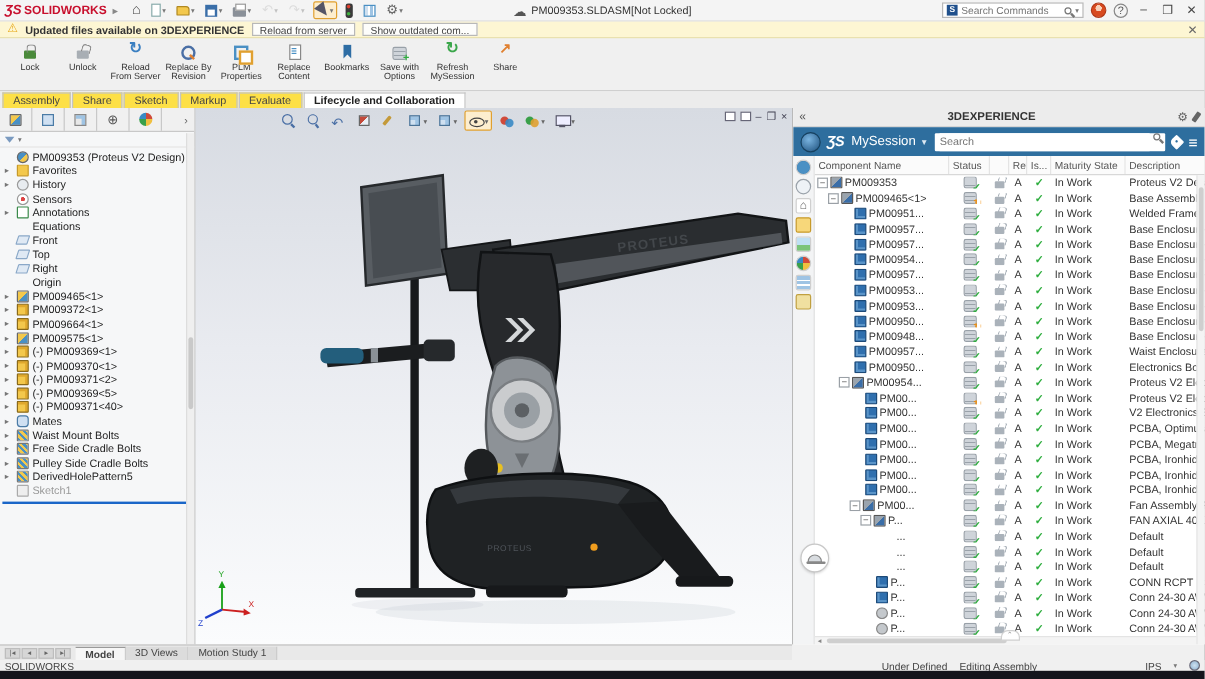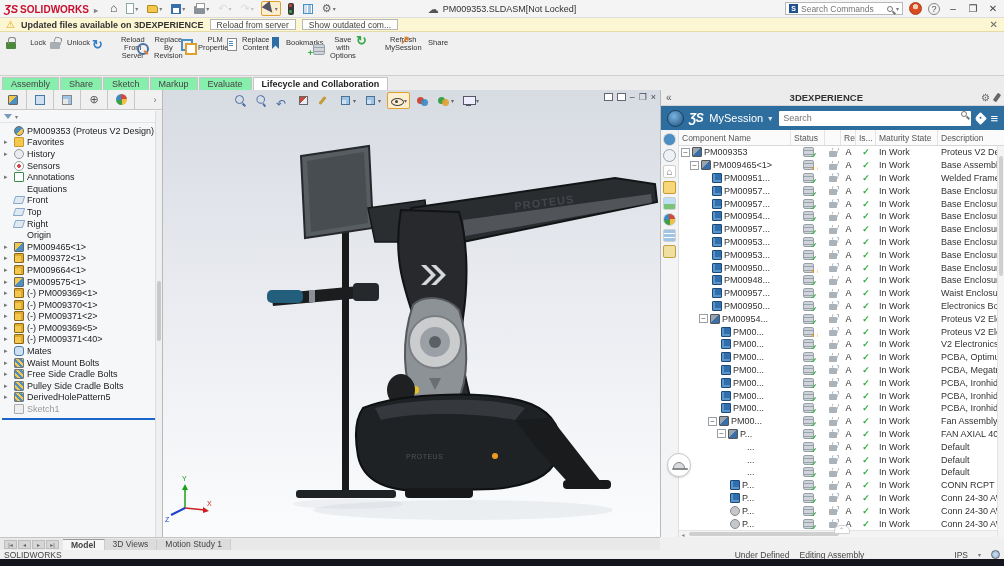--- a/index.html
+++ b/index.html
@@ -47,42 +47,42 @@
 
   
   .notify{position:absolute;top:18px;left:0;right:0;height:14px;background:#fdf6d3;border-bottom:1px solid #e4dba6;display:flex;align-items:center;gap:6px;padding:0 6px;font-size:9px;color:#333}
   .warnic{color:#e6a817;font-size:10px;line-height:10px}
   .ntitle{font-weight:bold}
   .nbtn{border:1px solid #b8b8b8;background:#fdfdfb;font-size:8.5px;padding:0 6px;height:11px;line-height:10px;color:#444;white-space:nowrap}
   .nclose{margin-left:auto;color:#666;font-size:10px}
 
   
   .cmdbar{position:absolute;top:32px;left:0;right:0;height:44px;background:#f0f0f0;border-bottom:1px solid #cfcfcf;display:flex;align-items:flex-start;padding:3px 4px 0 4px;gap:2px}
-  .cmdbtn{display:flex;flex-direction:row;align-items:center;width:42px;font-size:7.5px;color:#333;text-align:center;line-height:8px;gap:18px;padding-top:1px}
+  .cmdbtn{display:flex;flex-direction:column;align-items:center;width:42px;font-size:7.5px;color:#333;text-align:center;line-height:8px;gap:2px;padding-top:1px}
   .cic{display:inline-block;position:relative;width:14px;height:14px}
   .cic-lock::before,.cic-unlock::before{content:"";position:absolute;left:2px;top:6px;width:10px;height:7px;background:#4a8a3a;border-radius:1px}
   .cic-unlock::before{background:#a8aeb4}
   .cic-lock::after,.cic-unlock::after{content:"";position:absolute;left:4px;top:1px;width:6px;height:6px;border:1.6px solid #888;border-bottom:none;border-radius:3px 3px 0 0}
   .cic-unlock::after{left:6px;transform:rotate(16deg)}
   .cic-reload::after{content:"↻";font-size:13px;color:#3a7fc1;font-weight:bold}
   .cic-replace-rev::before{content:"";position:absolute;left:1px;top:2px;width:8px;height:8px;border:2px solid #4a6fa5;border-radius:50%}
   .cic-replace-rev::after{content:"";position:absolute;left:9px;top:9px;width:2px;height:5px;background:#e08030;transform:rotate(-45deg)}
   .cic-plm::before{content:"";position:absolute;left:1px;top:2px;width:8px;height:8px;border:2px solid #4a90c4}
   .cic-plm::after{content:"";position:absolute;left:5px;top:6px;width:8px;height:8px;border:2px solid #e0a030;background:#fff}
   .cic-replace-content::before{content:"";position:absolute;left:3px;top:1px;width:8px;height:11px;background:#fff;border:1px solid #888}
   .cic-replace-content::after{content:"";position:absolute;left:5px;top:4px;width:4px;height:1px;background:#4a90c4;box-shadow:0 2px 0 #4a90c4,0 4px 0 #4a90c4}
   .cic-bookmarks::before{content:"";position:absolute;left:4px;top:1px;width:7px;height:12px;background:#2e6da4;clip-path:polygon(0 0,100% 0,100% 100%,50% 70%,0 100%)}
   .cic-save-options::before{content:"";position:absolute;left:1px;top:3px;width:10px;height:9px;border-radius:2px;background:linear-gradient(#cfd4da 0 2.5px,#9aa2aa 2.5px 3.2px,#cfd4da 3.2px 6px,#9aa2aa 6px 6.7px,#cfd4da 6.7px);border:1px solid #98a0a8}
   .cic-save-options::after{content:"+";position:absolute;right:-1px;bottom:-2px;color:#2fae3f;font-weight:bold;font-size:9px}
   .cic-refresh::after{content:"↻";font-size:13px;color:#3aa64a;font-weight:bold}
   .cic-share::after{content:"↗";font-size:12px;color:#e08030;font-weight:bold}
 
   
   .ribbon{position:absolute;top:76px;left:0;right:0;height:14px;background:#ececec;display:flex;align-items:flex-end;padding-left:2px;font-size:9px;color:#444}
-  .rtab{padding:1px 8px;border:1px solid #c4c4c4;border-bottom:none;background:#86efac;margin-right:1px;white-space:nowrap}
+  .rtab{padding:1px 8px;border:1px solid #c4c4c4;border-bottom:none;background:#fde047;margin-right:1px;white-space:nowrap}
   .rtab.active{background:#fff;font-weight:bold;color:#222}
 
   
   .main{position:absolute;top:90px;left:0;width:1004px;height:447px;display:flex}
 
   
   .lpanel{width:163px;background:#f6f7f8;border-right:1px solid #b9b9b9;position:relative;overflow:hidden}
   .ltabs{height:20px;background:#f0f0f0;border-bottom:1px solid #c8c8c8;display:flex;align-items:stretch}
   .lt{width:27px;border-right:1px solid #c8c8c8;display:flex;align-items:center;justify-content:center}
   .lt-expand{margin-left:auto;border:none;width:14px;font-size:9px;color:#666}

